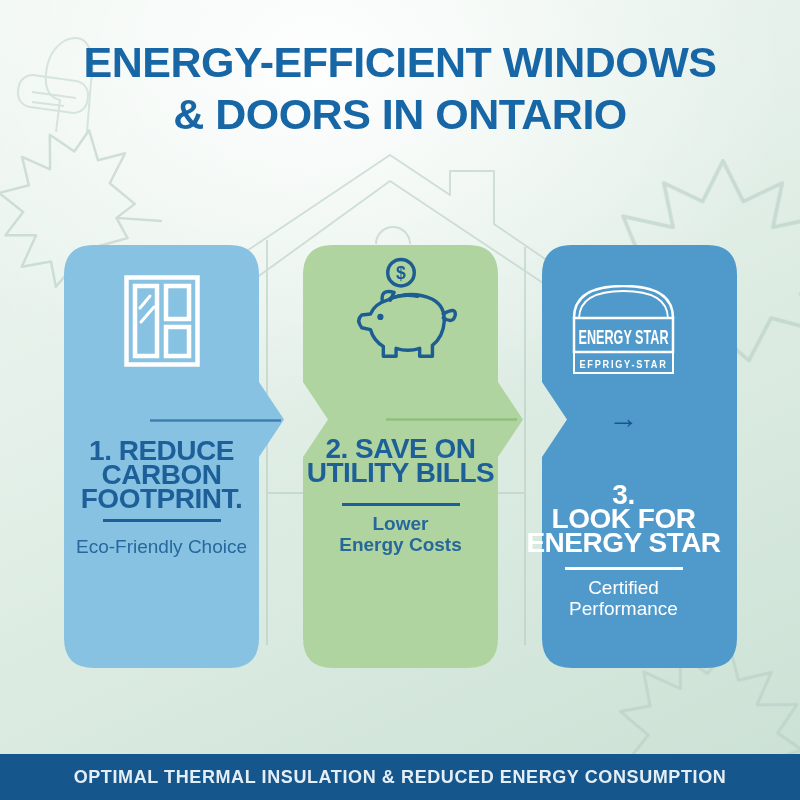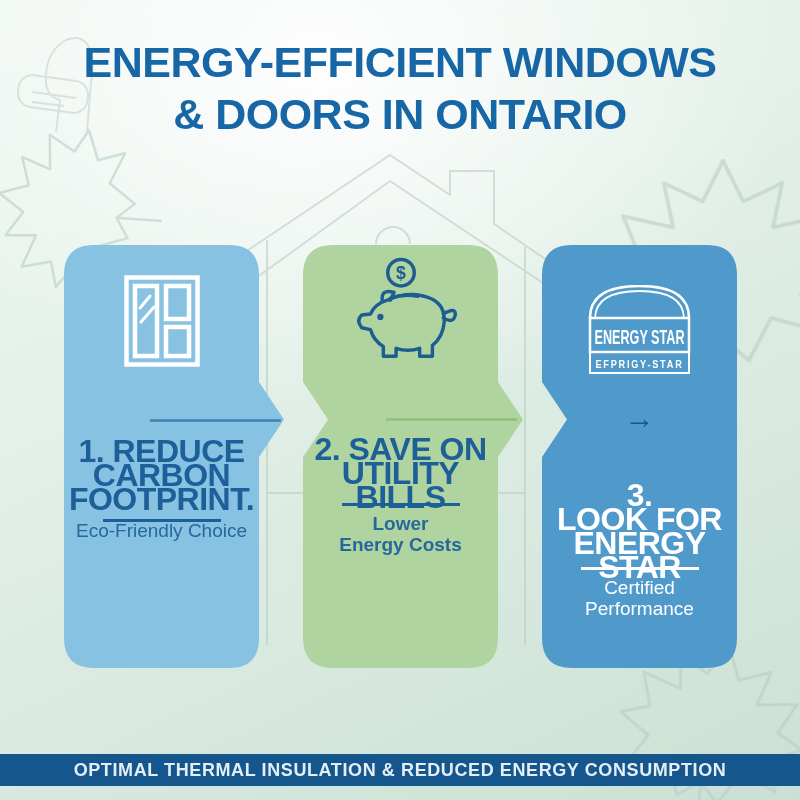--- a/index.html
+++ b/index.html
@@ -14,40 +14,40 @@
   svg{display:block;}
   .decor{position:absolute;left:0;top:0;}
   .title-text{
     position:absolute;left:0;top:36px;width:800px;
     text-align:center;font-weight:bold;font-size:43px;line-height:52px;
     letter-spacing:-0.5px;color:#1766a6;white-space:pre-line;
   }
   .card{position:absolute;top:245px;width:195px;height:423px;}
   .card.c1{left:64px;}
   .card.c2{left:303px;}
-  .card.c3{left:542px;}
+  .card.c3{left:526px;}
   .card .icon-wrap{position:absolute;left:0;width:195px;display:flex;justify-content:center;}
   .heading{
     position:absolute;left:0;width:195px;text-align:center;
-    font-weight:bold;font-size:32px;line-height:24px;letter-spacing:-0.5px;
+    font-weight:bold;font-size:28px;line-height:24px;letter-spacing:-0.5px;
     color:#1d5f98;white-space:pre-line;
   }
   .subtext{
     position:absolute;left:0;width:195px;text-align:center;
     font-size:19px;line-height:21px;color:#27689c;white-space:pre-line;
   }
   .divider{position:absolute;left:50%;transform:translateX(-50%);width:118px;height:3px;background:#1d5f98;}
   .c3 .heading,.c3 .subtext{color:#ffffff;}
   .c3 .divider{background:#ffffff;}
   .arrow-glyph{
     position:absolute;left:0;top:158px;width:195px;text-align:center;
     font-size:30px;font-weight:bold;color:#16568e;line-height:30px;
   }
   .footer-bar{
-    position:absolute;left:0;top:754px;width:800px;height:32px;
+    position:absolute;left:0;top:754px;width:800px;height:46px;
     background:#15568c;display:flex;align-items:center;justify-content:center;
   }
   .footer-text{
     color:#e4eef6;font-size:18px;font-weight:bold;letter-spacing:0.6px;
   }
   .logo-text{font-family:"Liberation Sans",sans-serif;font-weight:bold;fill:#ffffff;}
 </style>
 </head>
 <body>
 
@@ -100,21 +100,21 @@
         <g stroke="#ffffff" stroke-width="3" stroke-linecap="round">
           <path d="M 16,33 L 26,21"></path>
           <path d="M 17,47 L 30,32"></path>
         </g>
       </svg>
     </div>
     <div class="heading" style="top:194px;">1. REDUCE
 CARBON
 FOOTPRINT.</div>
     <div class="divider" style="top:274px;"></div>
-    <div class="subtext" style="top:275px;">Eco-Friendly Choice</div>
+    <div class="subtext" style="top:291px;">Eco-Friendly Choice</div>
   </div>
 
   <div class="card c2">
     <div class="icon-wrap" style="top:12px;">
       <svg width="140" height="110" viewBox="0 0 140 112">
         <g fill="none" stroke="#1d5d92" stroke-width="3.5" stroke-linecap="round" stroke-linejoin="round">
           <circle cx="70" cy="16" r="13.5"></circle>
           <path d="M 56,44 Q 43,48 39,58 L 30,59 Q 24,64 30,72 L 39,74 Q 42,85 52,91 L 52,101 L 65,101 L 65,93 Q 77,97 89,93 L 89,101 L 102,101 L 102,90 Q 113,81 114,66 Q 115,50 102,43 Q 80,33 56,44 Z"></path>
           <path d="M 51,45 Q 49,32 63,36 L 59,44"></path>
           <path d="M 59,42 Q 73,37 87,40"></path>

